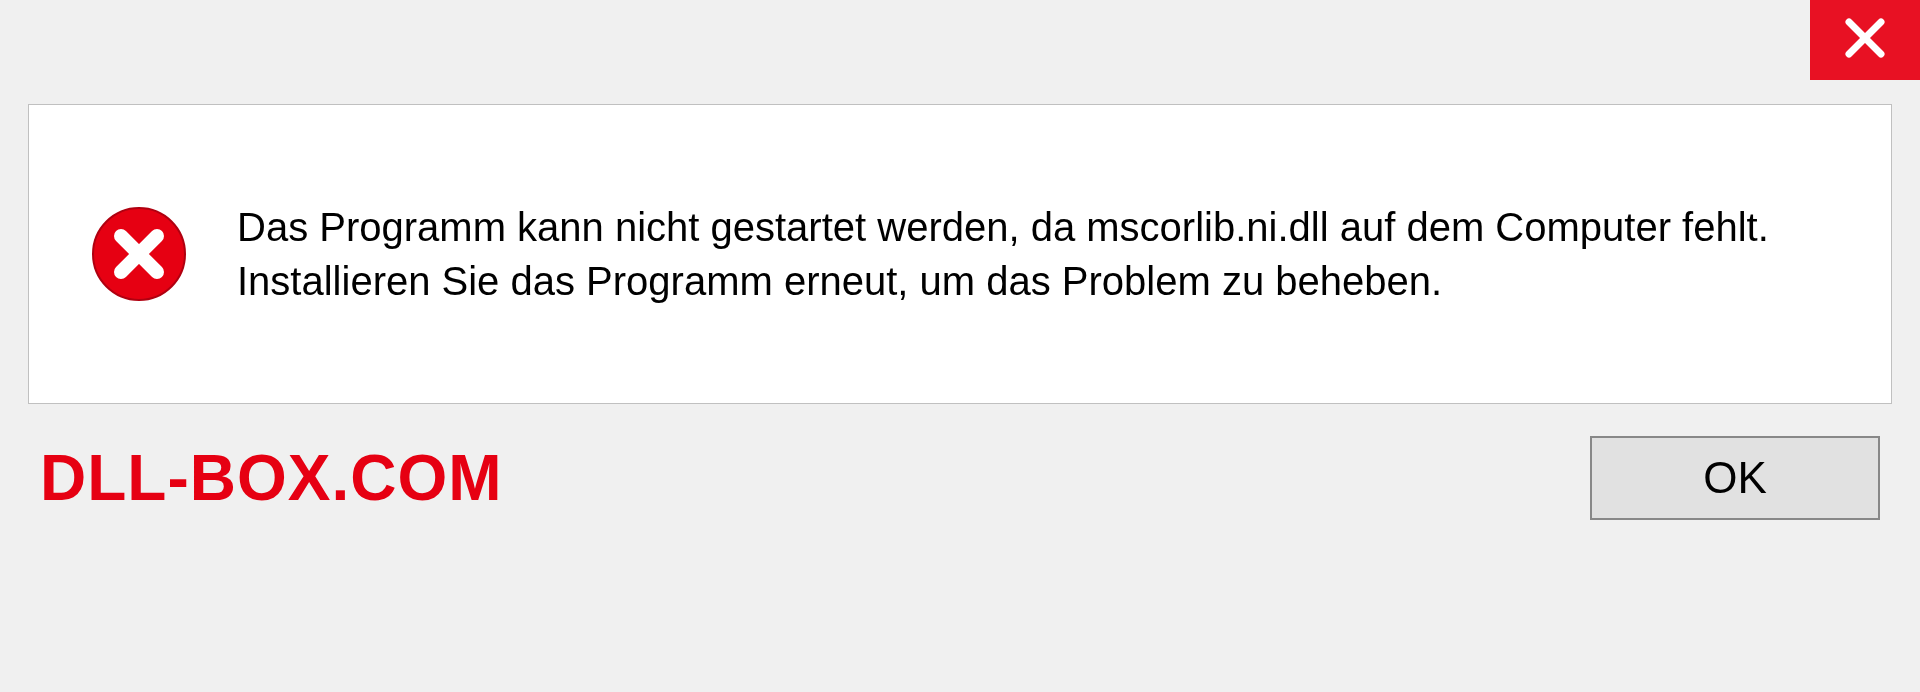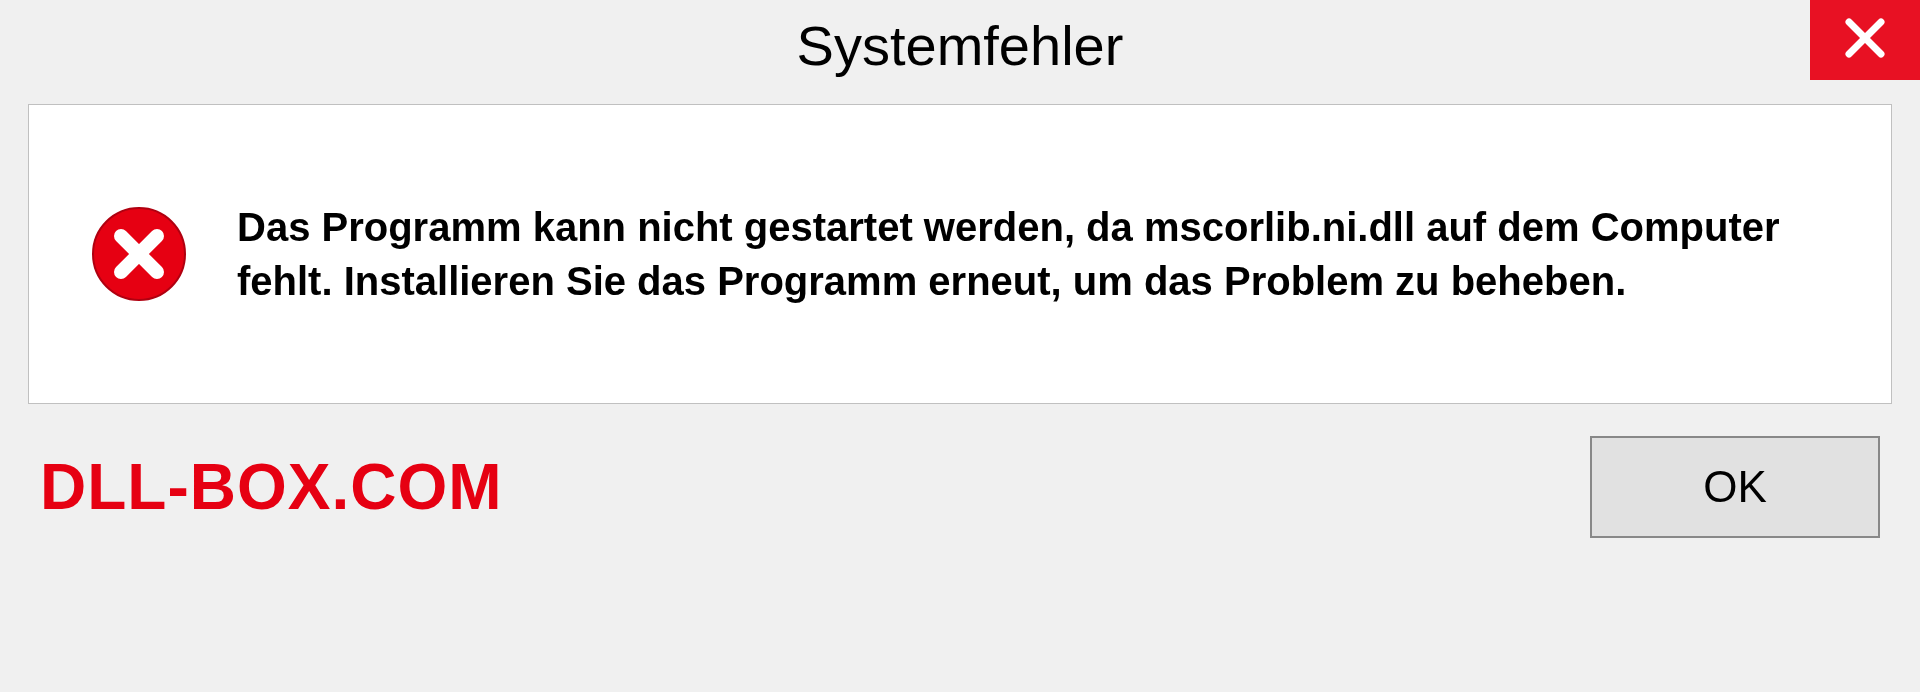--- a/index.html
+++ b/index.html
@@ -61,55 +61,54 @@
       margin-left: 20px;
     }
     .error-icon svg {
       width: 100%;
       height: 100%;
     }
     .message {
       font-size: 40px;
       line-height: 1.35;
       color: #000;
-      font-weight: 700;
+      font-weight: 400;
     }
     .footer {
       display: flex;
       align-items: center;
       justify-content: space-between;
       padding: 32px 40px 0 40px;
       gap: 16px;
     }
     .watermark {
       font-size: 64px;
       font-weight: 800;
       color: #e60012;
       letter-spacing: 1px;
       font-family: Arial, sans-serif;
     }
     .ok-btn {
       width: 290px;
-      height: 102px;
+      height: 84px;
       background: #e1e1e1;
       border: 2px solid #888888;
       font-size: 44px;
       color: #000;
       display: flex;
       align-items: center;
       justify-content: center;
       cursor: pointer;
       font-family: "Segoe UI", Tahoma, Arial, sans-serif;
     }
   </style>
 </head>
 <body>
 
 <div class="titlebar">
-  <div class="title">Systemfehler</div>
   <div class="close-btn">
     <span>
       <svg viewBox="0 0 24 24">
         <line x1="4" y1="4" x2="20" y2="20" stroke="#ffffff" stroke-width="3.5" stroke-linecap="round"></line>
         <line x1="20" y1="4" x2="4" y2="20" stroke="#ffffff" stroke-width="3.5" stroke-linecap="round"></line>
       </svg>
     </span>
   </div>
 </div>
 

